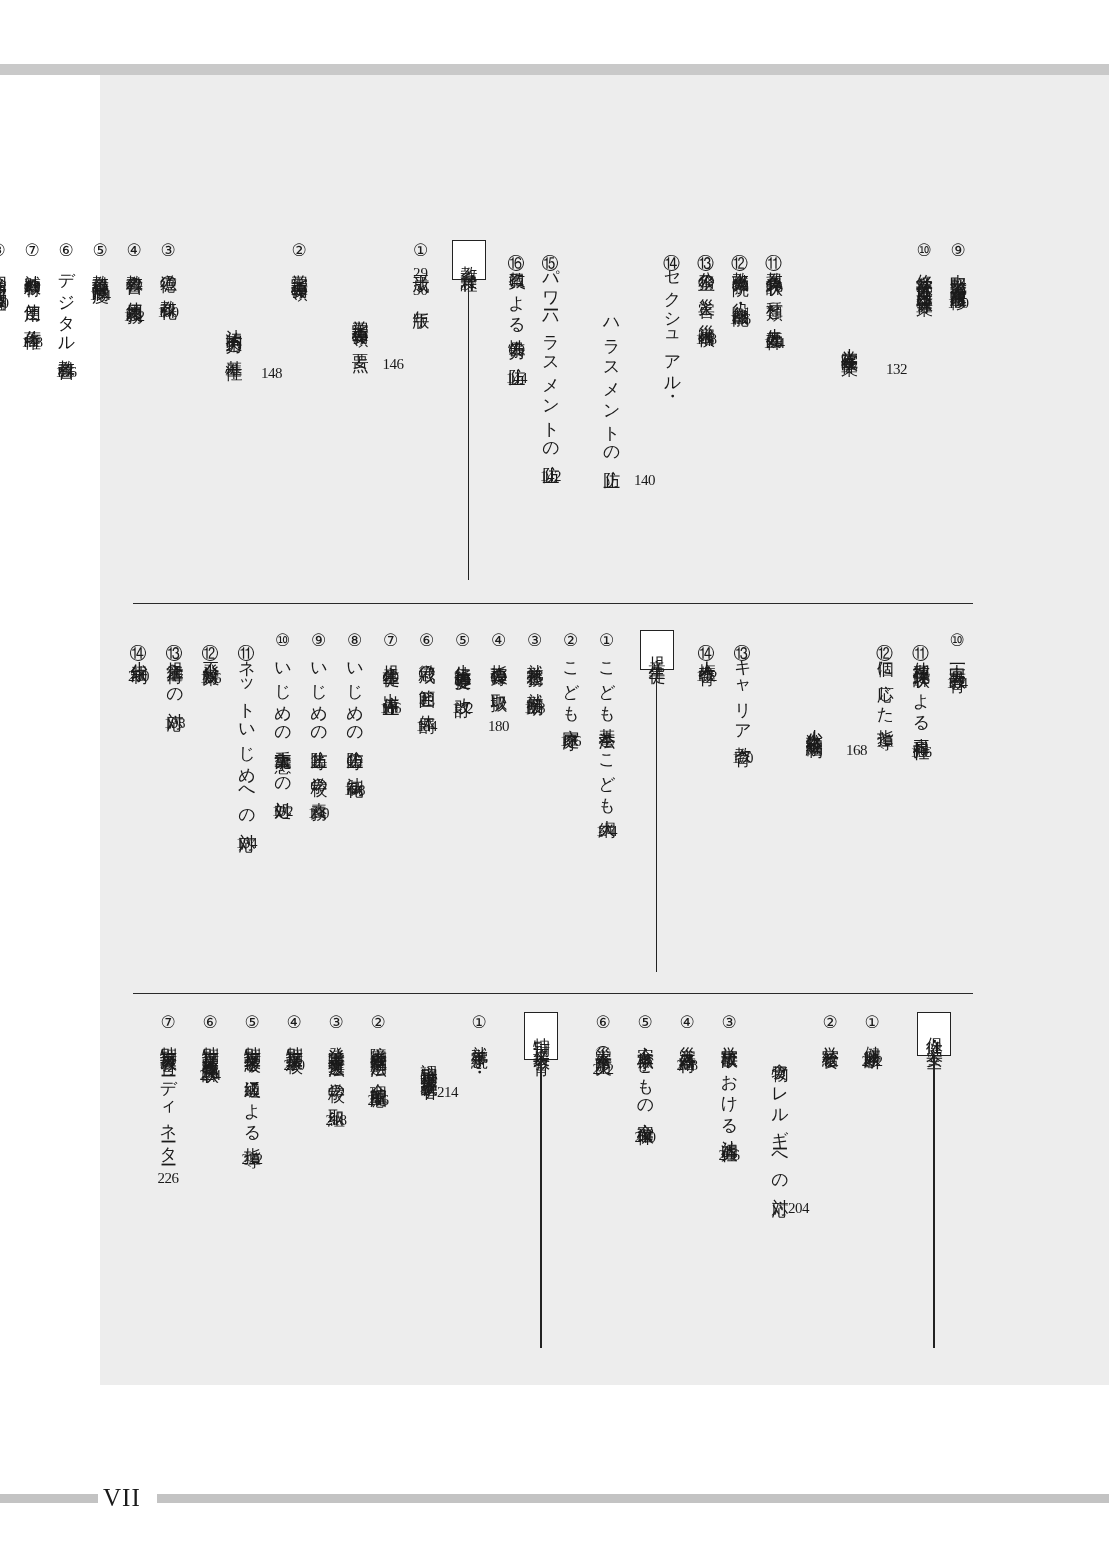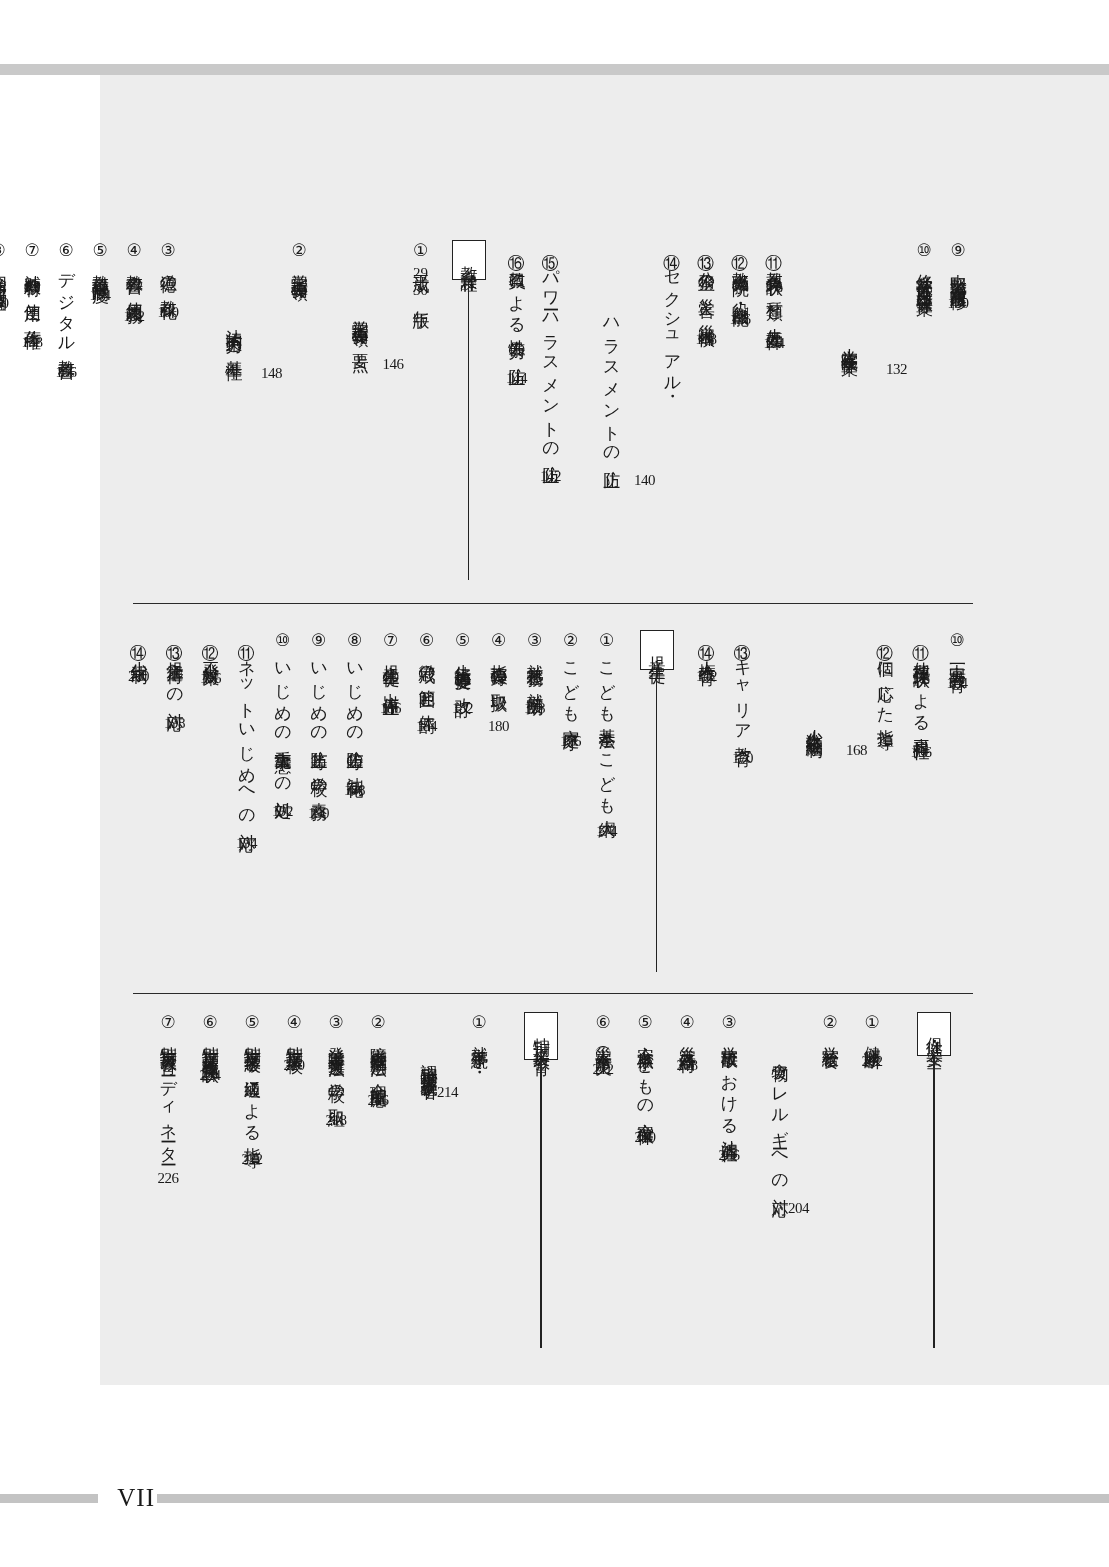--- a/index.html
+++ b/index.html
@@ -33,21 +33,21 @@
                  flex-direction:column; align-items:center; flex:0 0 auto; }
   .band3 .section-col { margin:0 20px; }
   .section-box { border:1.5px solid #222; background:#ffffff; padding:11px 7px;
                  writing-mode:vertical-rl; }
   .section-box .section-label { font-size:17px; letter-spacing:4px; line-height:1; white-space:nowrap; }
   .section-line { flex:1 1 auto; width:1.5px; background:#222; }
 
   .footer-bar { position:absolute; top:1494px; height:9px; background:#c3c3c3; }
   .footer-bar.left  { left:0; width:98px; }
   .footer-bar.right { left:157px; width:952px; }
-  .folio { position:absolute; left:103px; top:1484px; width:52px; text-align:right;
+  .folio { position:absolute; left:103px; top:1484px; width:52px; text-align:left;
            font-size:25px; letter-spacing:1px; color:#1a1a1a; }
 </style>
 </head>
 <body>
 
 <div class="page">
   <div class="top-bar"></div>
   <div class="panel"></div>
 
   <div class="band band1">

